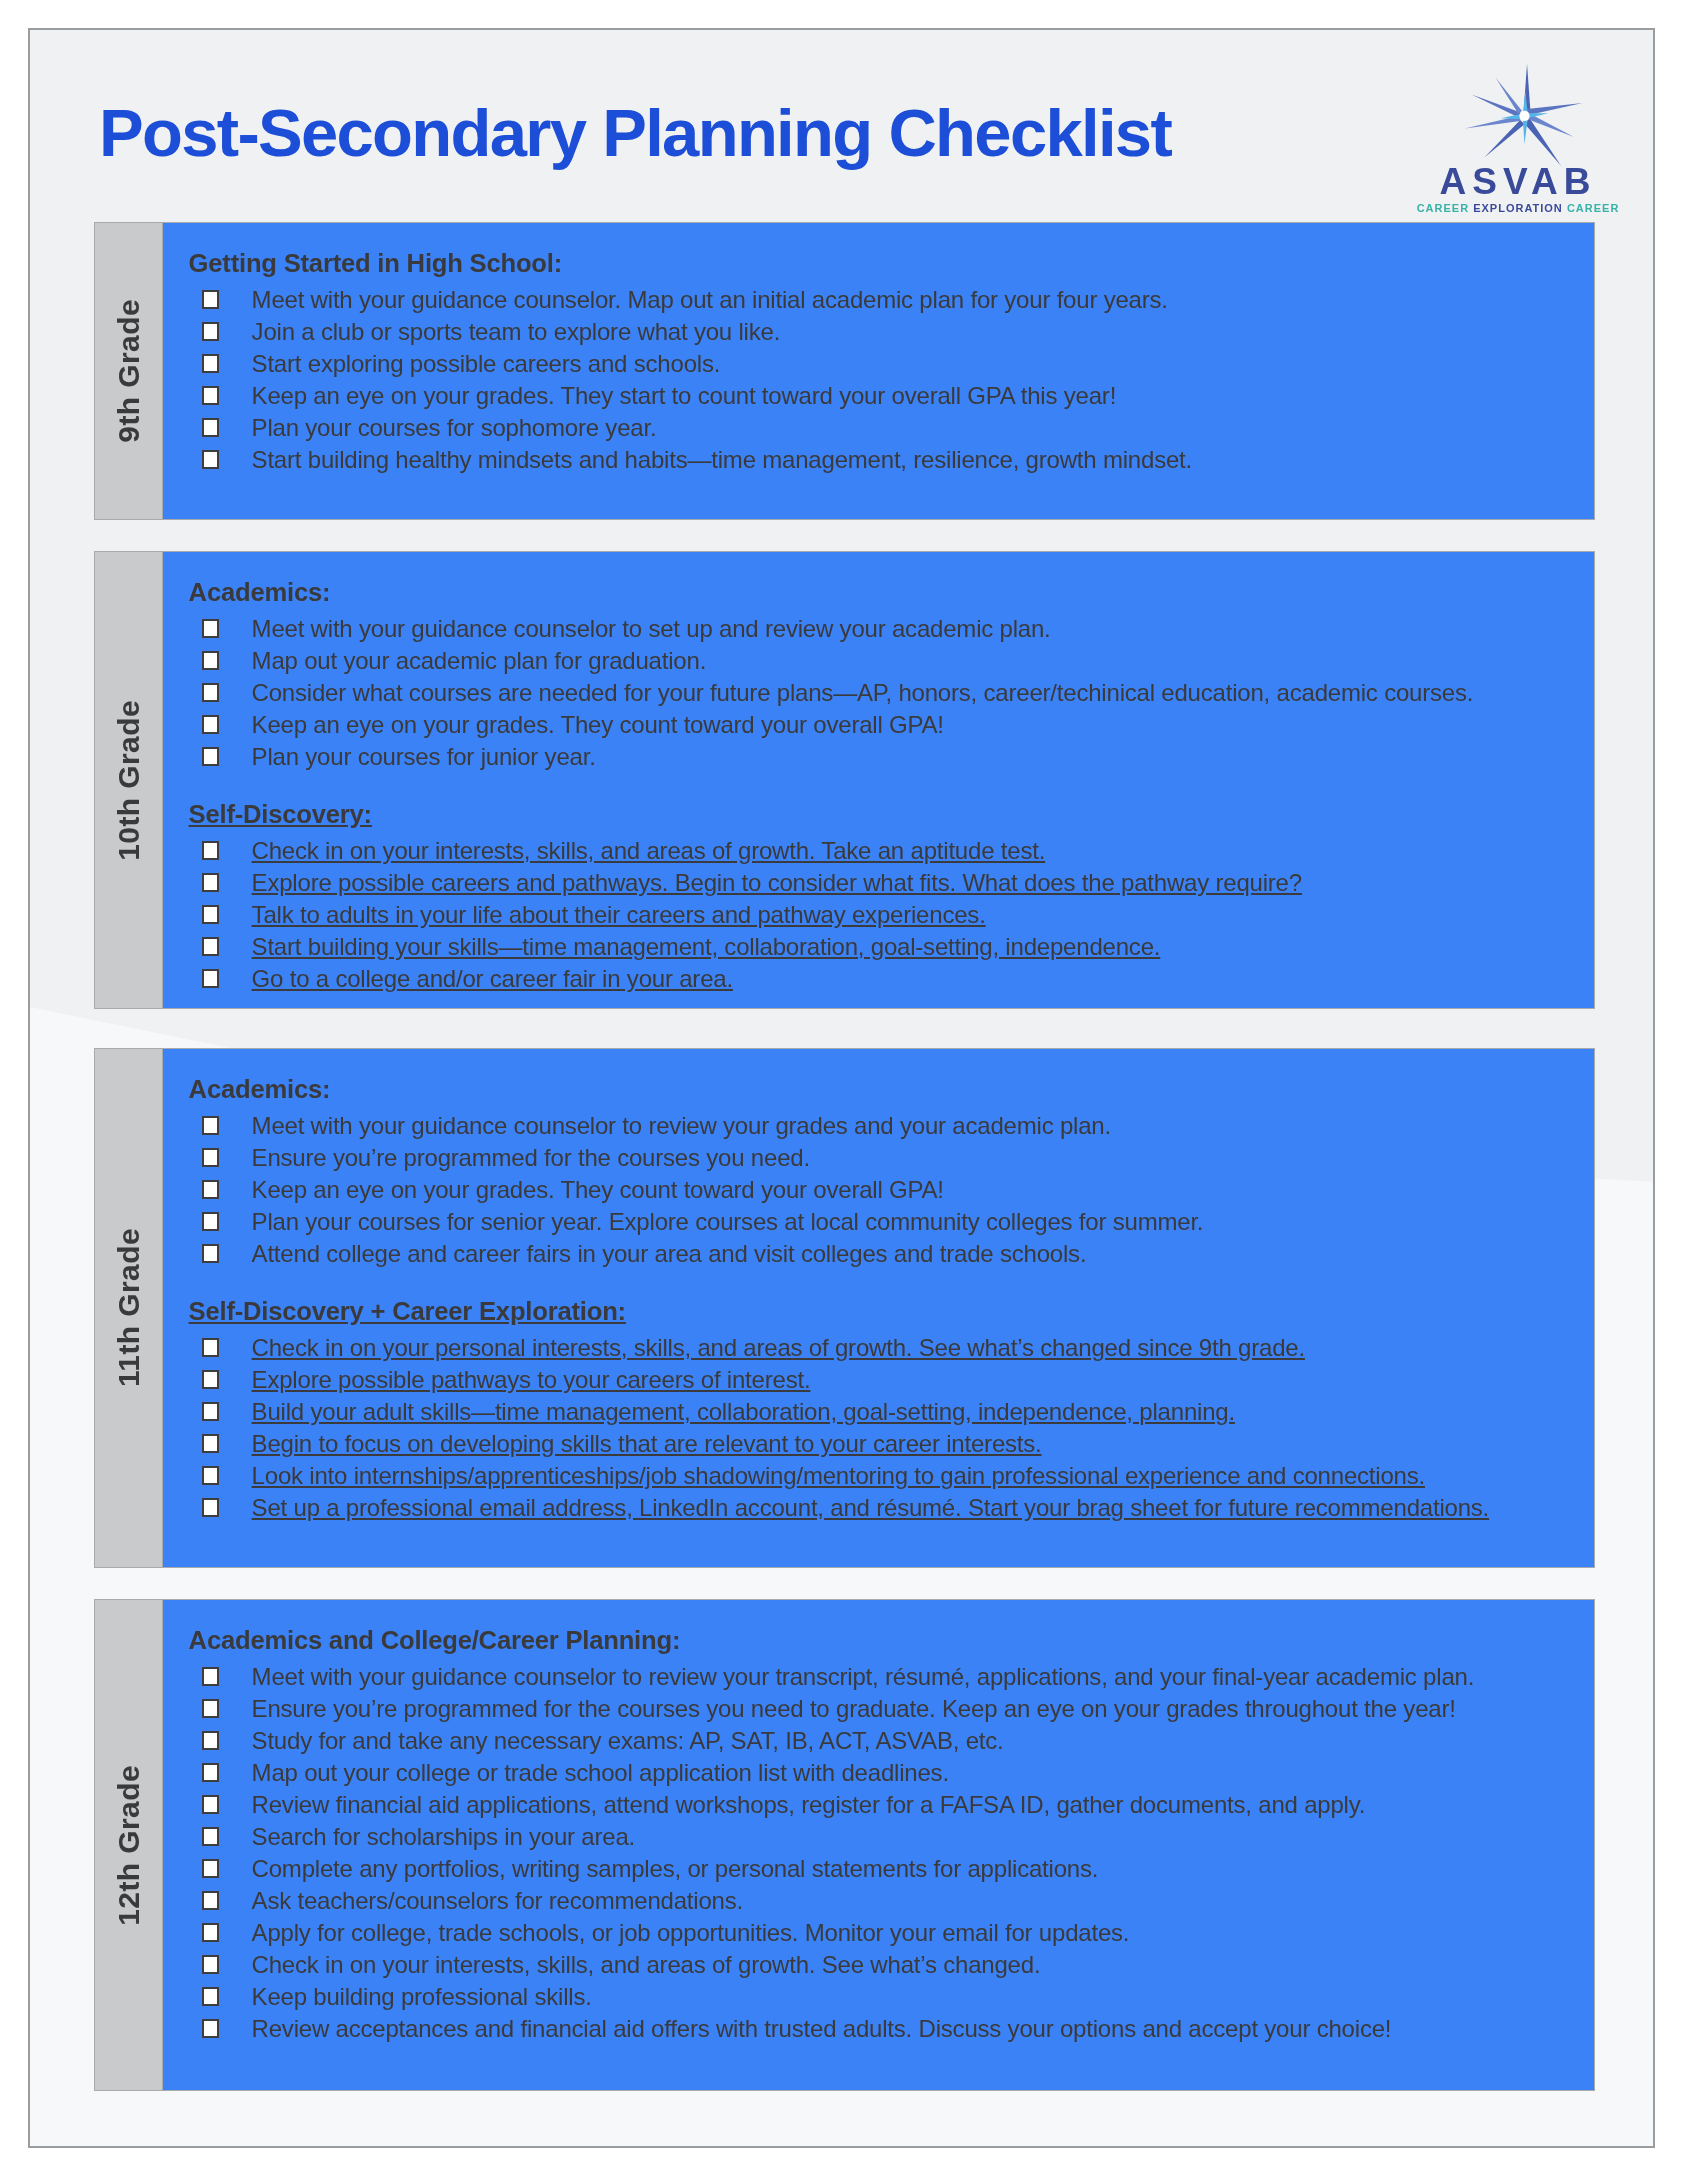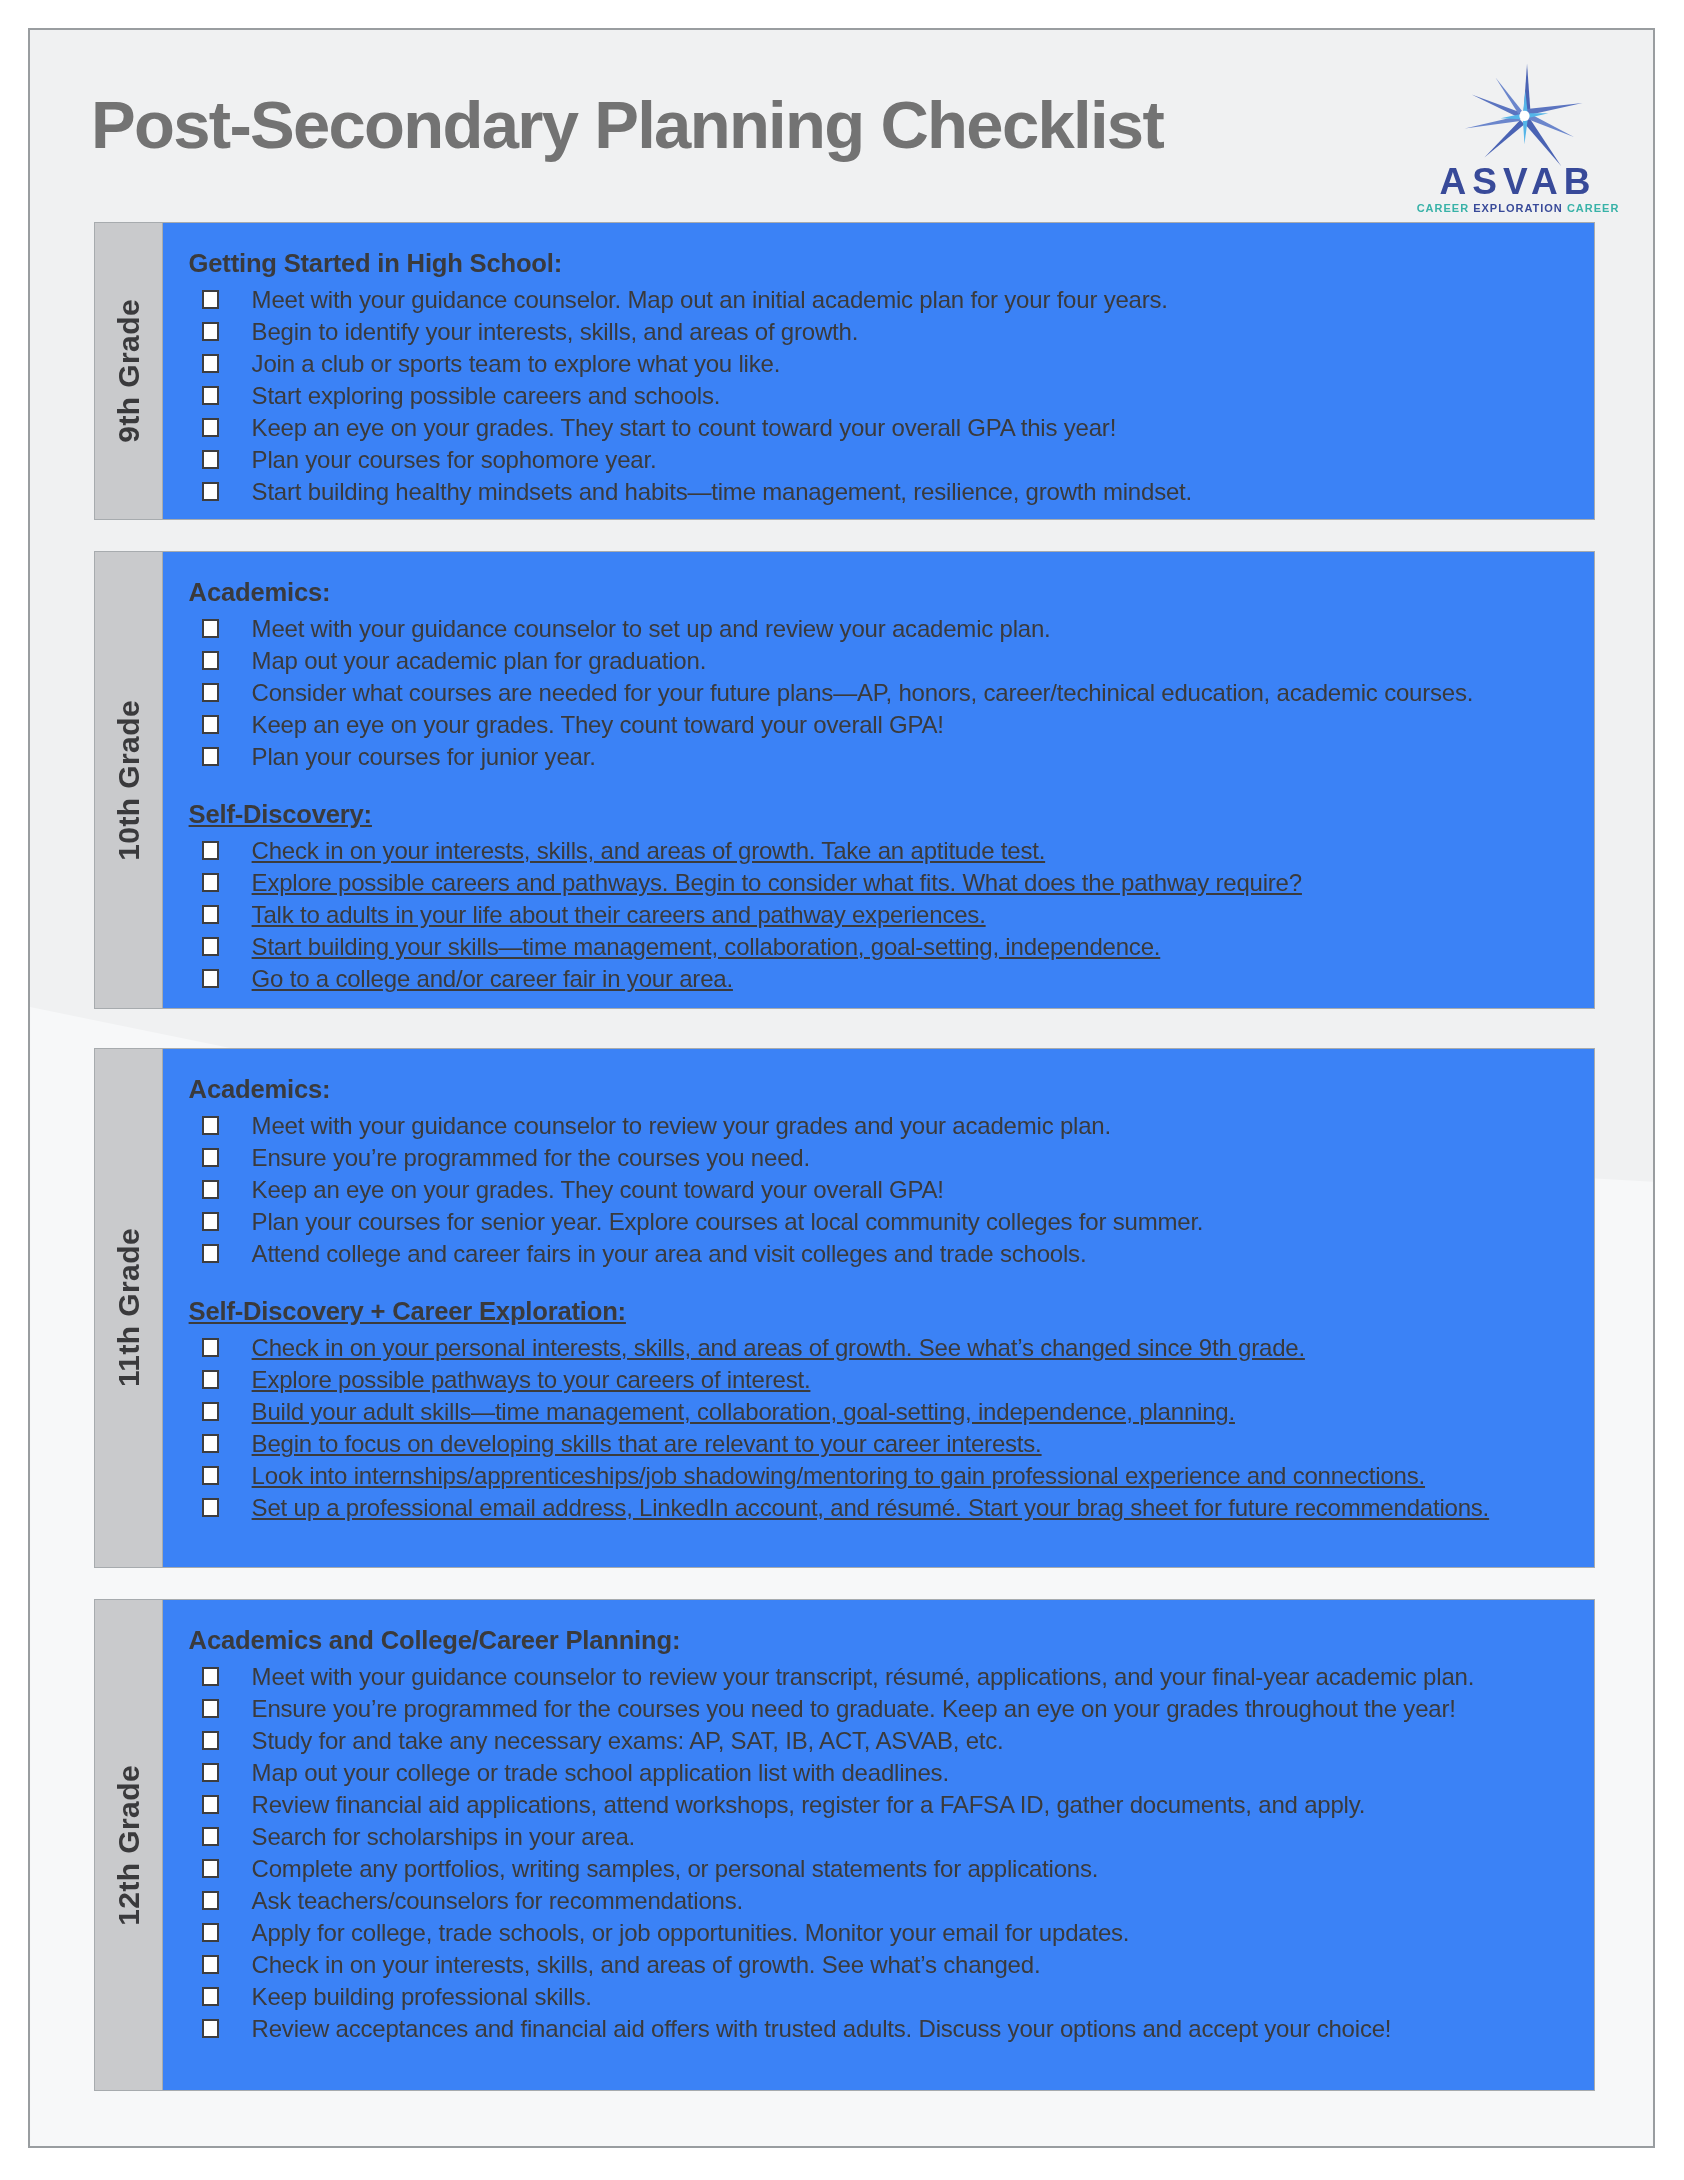--- a/index.html
+++ b/index.html
@@ -7,22 +7,22 @@
     width:1685px;height:2181px;background:#ffffff;
     font-family:"Liberation Sans",sans-serif;color:#3b3b3d;
     position:relative;overflow:hidden;
   }
   .page{
     position:absolute;left:28px;top:28px;width:1623px;height:2116px;
     background:#f0f1f2;border:2.6px solid #999da0;overflow:hidden;
   }
   .watermark{position:absolute;left:0;top:0;z-index:0;}
   .doc-title{
-    position:absolute;left:61px;top:56px;z-index:2;margin:0;
-    font-size:67px;font-weight:bold;color:#737373;letter-spacing:-1.7px;
+    position:absolute;left:61px;top:56px;z-index:2;margin:8px;
+    font-size:67px;font-weight:bold;color:#1d4ed8;letter-spacing:-1.7px;
   }
   
   .logo{position:absolute;left:1373px;top:32px;width:230px;z-index:2;text-align:center;}
   .logo-star{display:block;margin:0 auto -10.2px auto;}
   .logo-word{font-size:37px;font-weight:bold;letter-spacing:6px;color:#384a99;line-height:37px;}
   .logo-tagline{font-size:11px;font-weight:bold;letter-spacing:1px;white-space:nowrap;margin-top:1.7px;}
   .tag-teal{color:#38b2a8;}
   .tag-navy{color:#384a99;}
   
   .grade-box{
@@ -88,21 +88,21 @@
   <div id="sections">
       <section class="grade-box" style="top: 192px; height: 298px;">
         <div class="grade-tab">
           <span class="grade-tab-label">9th Grade</span>
         </div>
         <div class="grade-content">
           <div class="group">
             <h3 class="group-heading">Getting Started in High School:</h3>
             <ul class="items">
               <li class="item"><span class="cb"></span><span class="item-text">Meet with your guidance counselor. Map out an initial academic plan for your four years.</span></li>
-              <li class="item"><span class="cb"></span><span class="item-text">Begin to identify your interests, skills, and areas of growth.</span></li>
+              <li class="item"><span class="cb"></span></li>
               <li class="item"><span class="cb"></span><span class="item-text">Join a club or sports team to explore what you like.</span></li>
               <li class="item"><span class="cb"></span><span class="item-text">Start exploring possible careers and schools.</span></li>
               <li class="item"><span class="cb"></span><span class="item-text">Keep an eye on your grades. They start to count toward your overall GPA this year!</span></li>
               <li class="item"><span class="cb"></span><span class="item-text">Plan your courses for sophomore year.</span></li>
               <li class="item"><span class="cb"></span><span class="item-text">Start building healthy mindsets and habits—time management, resilience, growth mindset.</span></li>
             </ul>
           </div>
         </div>
       </section>
       <section class="grade-box" style="top: 521px; height: 458px;">

